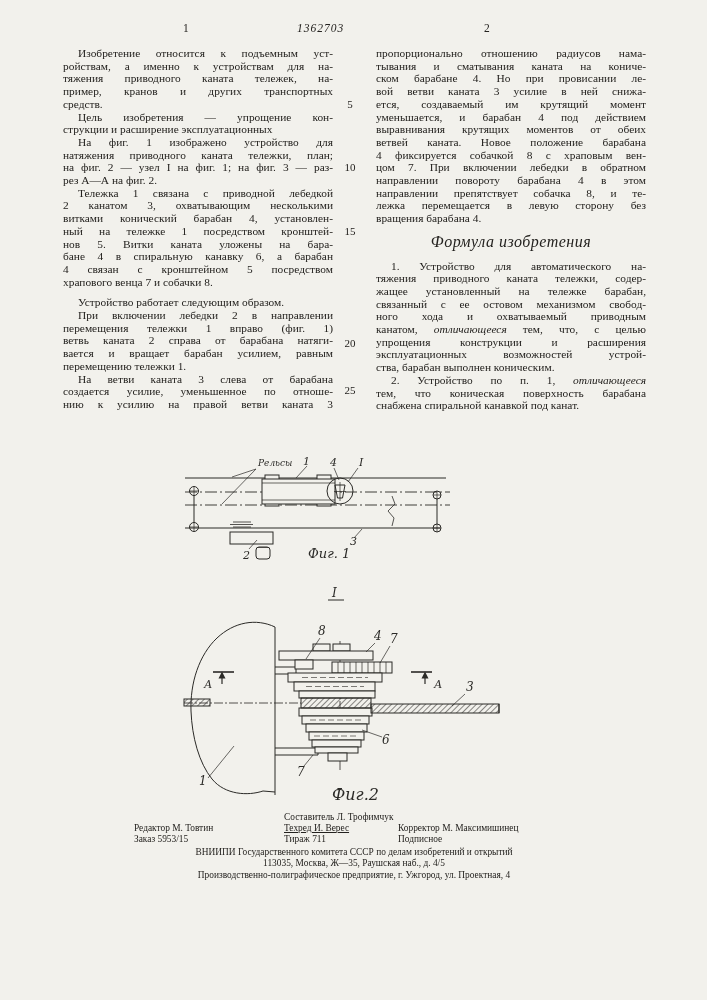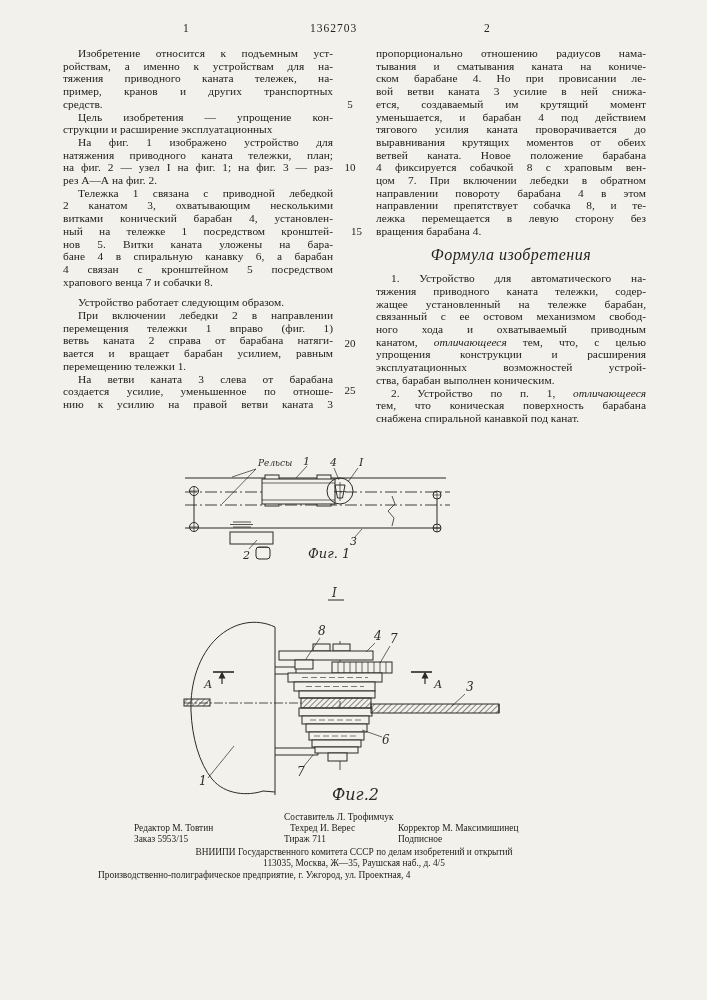--- a/index.html
+++ b/index.html
@@ -5,57 +5,57 @@
   html,body{margin:0;padding:0;}
   body{background:#d8d7d2;}
   .page{
     position:relative; width:707px; height:1000px; overflow:hidden;
     background:#f2f1ec; color:#24221f;
     font-family:"Liberation Serif","DejaVu Serif",serif;
   }
   
   .hdr{position:absolute; top:22px; left:0; width:707px; height:14px; font-size:11.5px;}
   .hdr .h-left{position:absolute; left:183px;}
-  .hdr .h-center{position:absolute; left:310px; letter-spacing:1px;}
+  .hdr .h-center{position:absolute; left:297px; letter-spacing:1px;font-style:italic;}
   .hdr .h-right{position:absolute; left:484px;}
   
   .col{position:absolute; top:47px; width:270px; font-size:11.4px; line-height:12.7px;}
   .col-left{left:63px;}
   .col-right{left:376px;}
   .para{margin:0;}
   .para.gap{margin-top:8px;}
   .tline{text-align:justify; text-align-last:justify; white-space:nowrap0;}
   .para .tline:first-child{text-indent:15px;}
   .para.no-indent .tline:first-child{text-indent:0;}
   .para .tline:last-child{text-align-last:left;}
   .para.jl .tline:last-child{text-align-last:justify;}
   .formula-heading{
     text-align:center; font-style:italic; font-size:16px;
     margin:11px 0 11px 0; letter-spacing:0.5px;
   }
   
   .gnum{position:absolute; left:338px; width:24px; text-align:center; font-size:11px;}
-  .g1{top:98px;} .g2{top:161px;} .g3{top:225px;text-align:right;} .g4{top:337px;} .g5{top:384px;}
+  .g1{top:98px;} .g2{top:161px;} .g3{top:225px;} .g4{top:337px;} .g5{top:384px;}
   
   .fig1{position:absolute; left:182px; top:456px; width:272px; height:116px;}
   .fig2{position:absolute; left:182px; top:585px; width:330px; height:228px;}
   svg text{fill:#2b2a27; font-family:"DejaVu Serif","Liberation Serif",serif; font-style:italic;}
   
   .footer{position:absolute; left:98px; top:812px; width:512px; font-size:9.4px; line-height:10.4px;}
   .footer .fr{position:absolute; white-space:nowrap;}
   .f-compiler{left:186px; top:0;}
   .f-editor{left:36px; top:11px;}
-  .f-techred{left:192px; top:11px;}
+  .f-techred{left:186px; top:11px;text-decoration:underline;}
   .f-corrector{left:300px; top:11px;}
   .f-order{left:36px; top:21.5px;}
   .f-tirazh{left:186px; top:21.5px;}
   .f-subscr{left:300px; top:21.5px;}
   .f-org{left:0; top:35px; width:512px; text-align:center;}
   .f-addr{left:0; top:45.5px; width:512px; text-align:center;}
-  .f-print{left:0; top:58px; width:512px; }
+  .f-print{left:0; top:58px; width:512px; text-align:center;}
 </style>
 </head>
 <body>
 
 <div class="page">
 
   <div class="hdr">
     <span class="h-left">1</span>
     <span class="h-center">1362703</span>
     <span class="h-right">2</span>
@@ -114,21 +114,20 @@
 
   <div class="col col-right">
     <div>
         <div class="para no-indent">
           <div class="tline">пропорционально отношению радиусов нама-</div>
           <div class="tline">тывания и сматывания каната на кониче-</div>
           <div class="tline">ском барабане 4. Но при провисании ле-</div>
           <div class="tline">вой ветви каната 3 усилие в ней снижа-</div>
           <div class="tline">ется, создаваемый им крутящий момент</div>
           <div class="tline">уменьшается, и барабан 4 под действием</div>
-          <div class="tline">тягового усилия каната проворачивается до</div>
           <div class="tline">выравнивания крутящих моментов от обеих</div>
           <div class="tline">ветвей каната. Новое положение барабана</div>
           <div class="tline">4 фиксируется собачкой 8 с храповым вен-</div>
           <div class="tline">цом 7. При включении лебедки в обратном</div>
           <div class="tline">направлении повороту барабана 4 в этом</div>
           <div class="tline">направлении препятствует собачка 8, и те-</div>
           <div class="tline">лежка перемещается в левую сторону без</div>
           <div class="tline">вращения барабана 4.</div>
         </div>
       </div>

